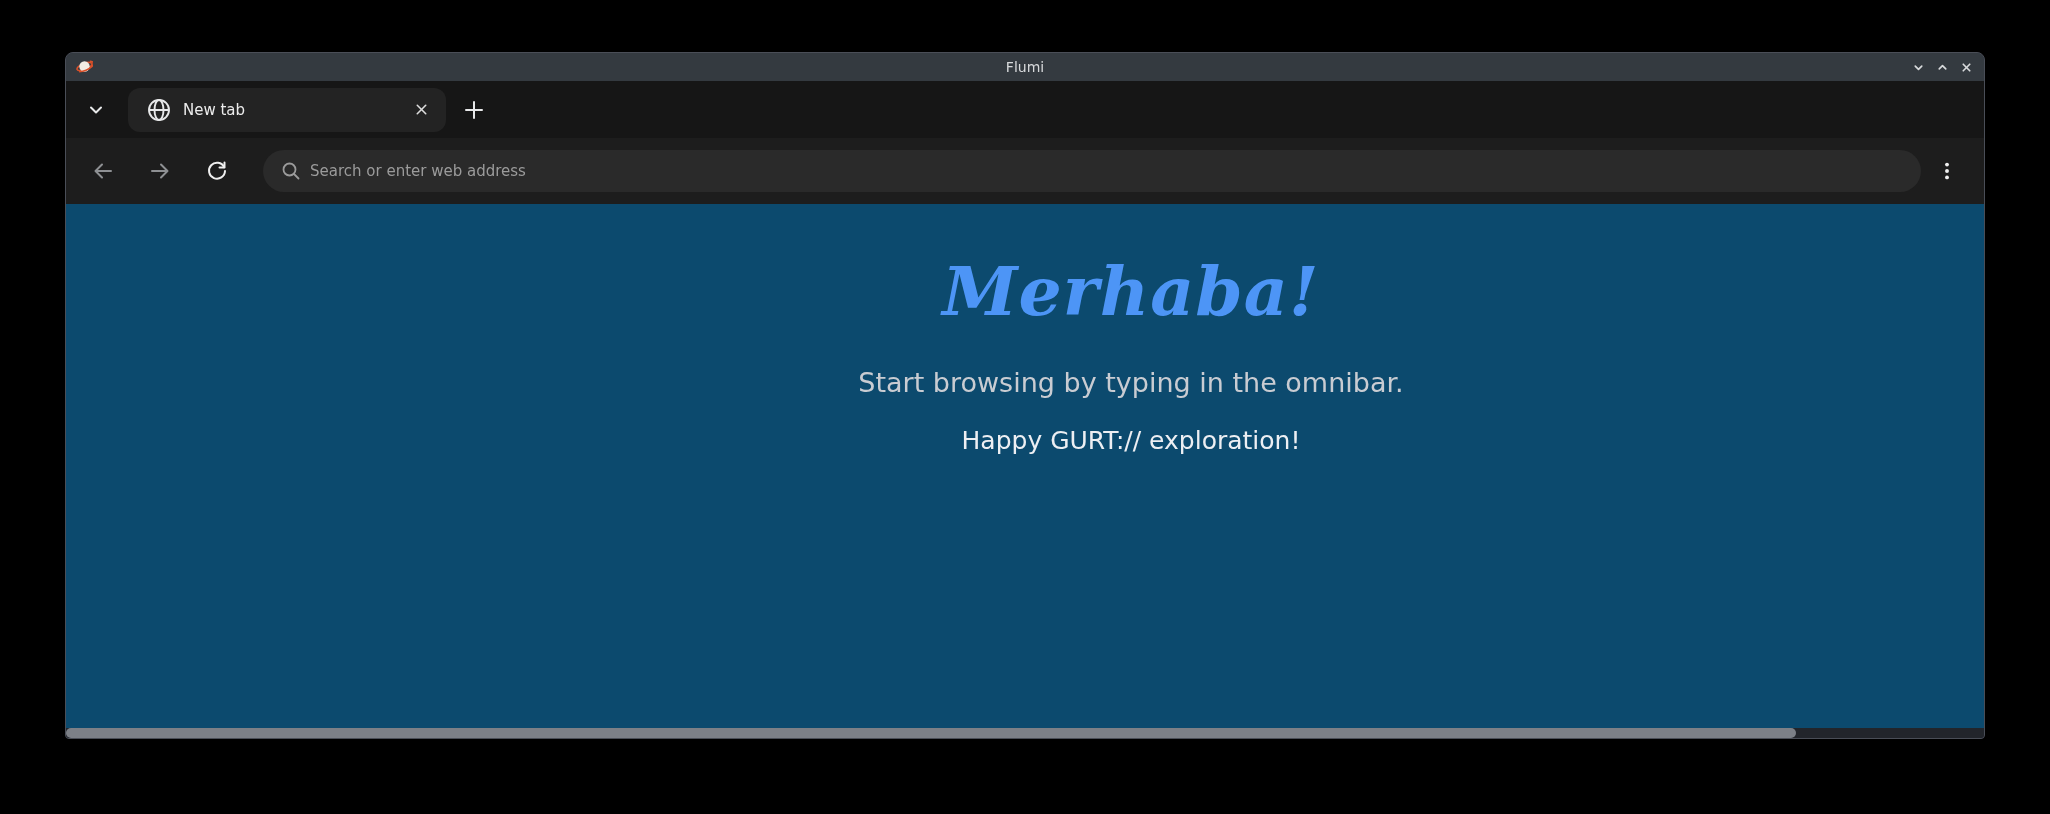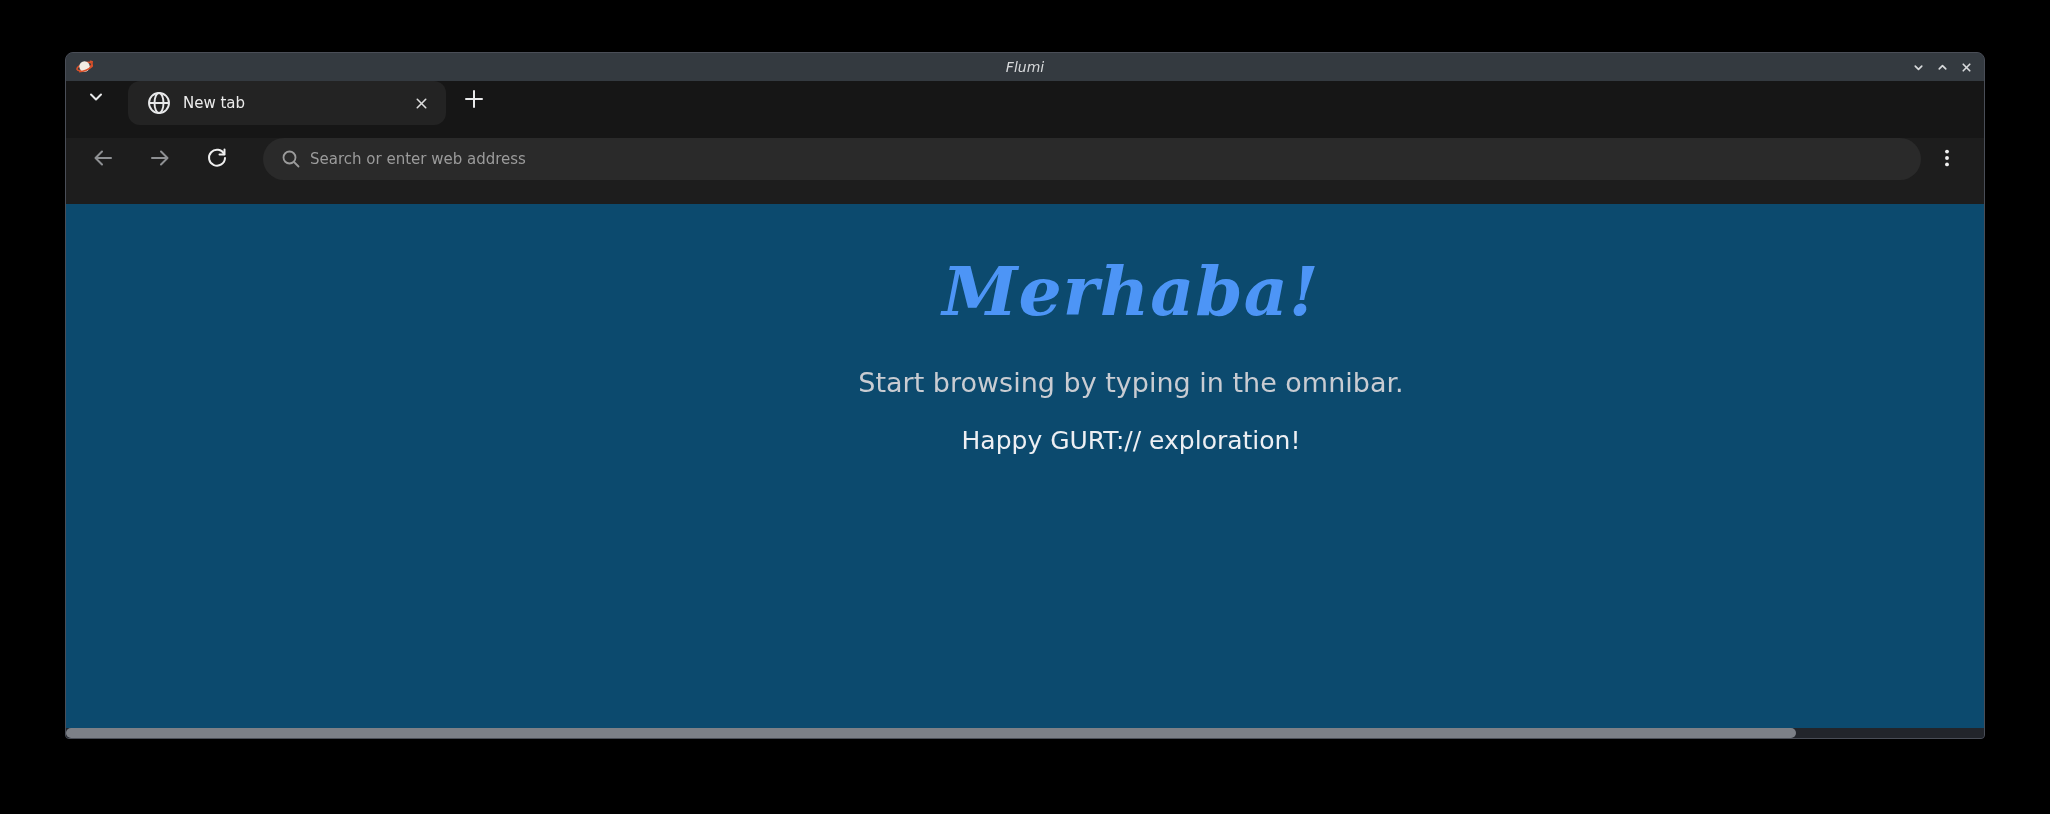--- a/index.html
+++ b/index.html
@@ -9,57 +9,57 @@
   .window {
     position: absolute; left: 65px; top: 52px; width: 1920px; height: 687px;
     background: #333A48; border: 1px solid #4A4E57;
     border-radius: 8px 8px 4px 4px; overflow: hidden;
     display: flex; flex-direction: column;
   }
 
   
   .titlebar {
     height: 28px; flex: 0 0 28px; background: #343A40;
-    display: flex; align-items: center; position: relative; font-style: italic;
+    display: flex; align-items: center; position: relative;
   }
   .app-icon { position: absolute; left: 10px; top: 5px; width: 17px; height: 17px; }
   .titlebar-title {
     flex: 1; text-align: center; color: #D7D9DB; font-size: 14px; line-height: 28px;
   }
   .window-controls {
     position: absolute; right: 8px; top: 0; height: 28px;
     display: flex; align-items: center; gap: 4px;
   }
   .wc-btn { width: 20px; height: 20px; display: flex; align-items: center;
     justify-content: center; cursor: default; }
   .wc-btn svg { stroke: #D8DADC; }
 
   
   .tabstrip {
     height: 57px; flex: 0 0 57px; background: #161616;
-    display: flex; padding-left: 14px;
+    display: flex; align-items: center; padding-left: 14px;
   }
   .tablist-btn { width: 32px; height: 32px; display: flex; align-items: center;
     justify-content: center; border-radius: 6px; }
   .tab {
     margin-left: 16px; width: 318px; height: 44px; background: #232323;
     border-radius: 12px; display: flex; align-items: center; padding: 0 14px 0 18px;
   }
   .tab-favicon { width: 26px; height: 26px; flex: 0 0 26px; }
   .tab-label { margin-left: 11px; color: #ECECEC; font-size: 15px; flex: 1;
     white-space: nowrap; overflow: hidden; }
   .tab-close { width: 22px; height: 22px; display: flex; align-items: center;
     justify-content: center; border-radius: 5px; }
   .newtab-btn { margin-left: 10px; width: 36px; height: 36px; display: flex;
     align-items: center; justify-content: center; border-radius: 8px; }
 
   
   .navbar {
     height: 66px; flex: 0 0 66px; background: #1D1D1D;
-    display: flex; align-items: flex-start; padding: 0 17px;
+    display: flex; align-items: center; padding: 0 17px;
   }
   .nav-btn { width: 40px; height: 40px; display: flex; align-items: center;
     justify-content: center; border-radius: 20px; flex: 0 0 40px; }
   .nav-btn + .nav-btn { margin-left: 17px; }
   .nav-btn.disabled svg { stroke: #8E9093; }
   .omnibox {
     flex: 1; height: 42px; margin: 0 6px 0 26px; background: #2A2A2A;
     border-radius: 21px; display: flex; align-items: center; padding: 0 12px 0 18px;
   }
   .omnibox-search-icon { flex: 0 0 20px; width: 20px; height: 20px; margin-right: 9px; }

